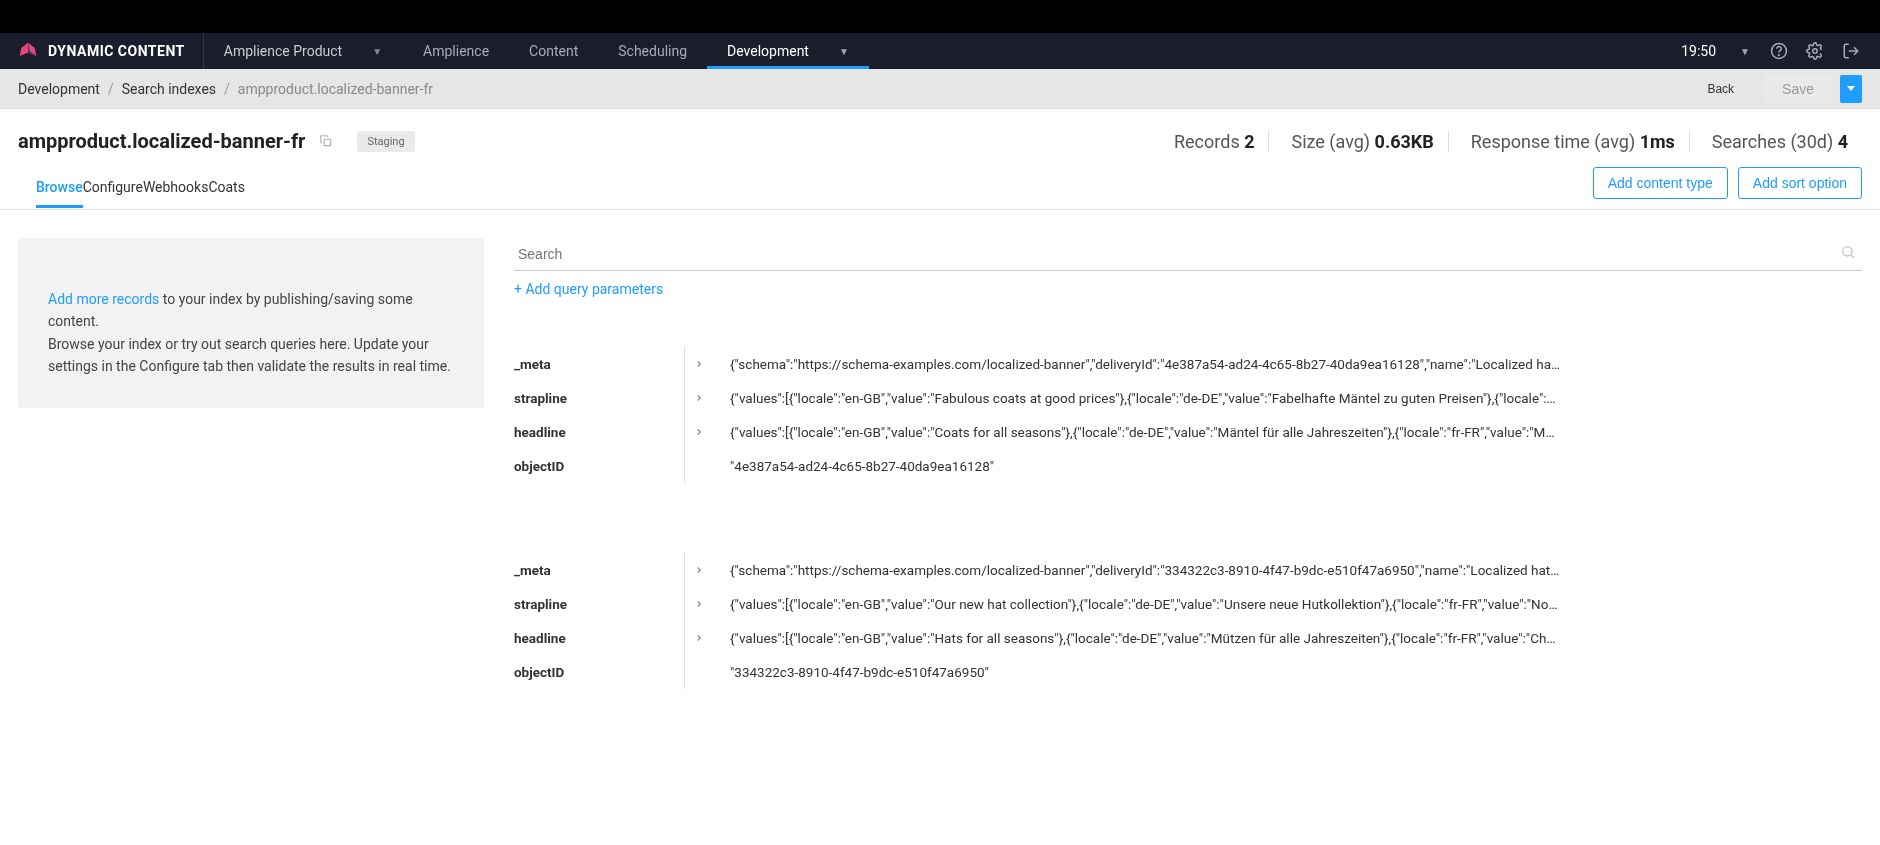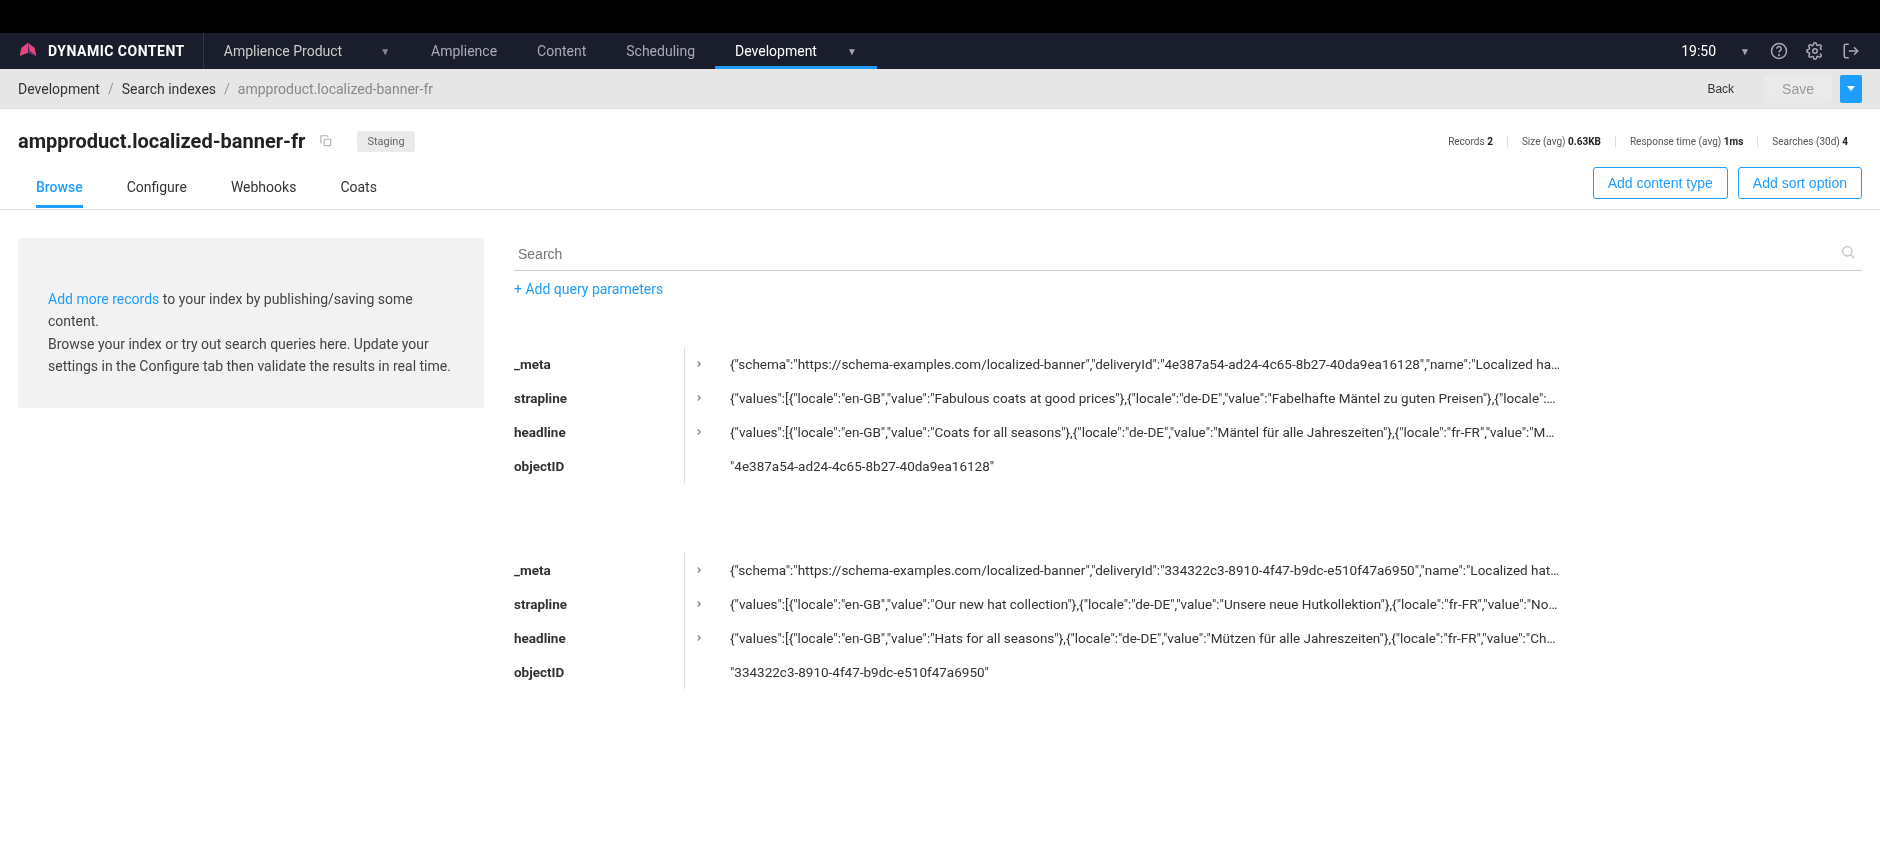--- a/index.html
+++ b/index.html
@@ -6,21 +6,21 @@
 body { font-family: -apple-system, BlinkMacSystemFont, "Segoe UI", Roboto, Helvetica, Arial, sans-serif; font-size: 14px; color: #333; background: #fff; }
 
 
 .topbar-black { background: #000; height: 33px; width: 100%; }
 
 
 .nav-main { background: #1a1d2b; height: 36px; display: flex; align-items: center; color: #fff; }
 .nav-logo { display: flex; align-items: center; gap: 10px; padding: 0 18px; border-right: 1px solid #333645; height: 100%; }
 .logo-icon { width: 20px; height: 20px; }
 .logo-text { font-weight: 700; font-size: 14px; letter-spacing: 0.5px; }
-.nav-dropdown { display: flex; align-items: center; gap: 38px; padding: 0 20px; color: #ccc; height: 100%; border-right: 1px solid transparent; }
+.nav-dropdown { display: flex; align-items: center; gap: 30px; padding: 0 20px; color: #ccc; height: 100%; border-right: 1px solid transparent; }
 .nav-dropdown .caret { opacity: 0.6; font-size: 10px; }
 .nav-tabs { display: flex; height: 100%; align-items: stretch; }
 .nav-tab { display: flex; align-items: center; padding: 0 20px; color: #aab; font-size: 14px; cursor: pointer; position: relative; }
 .nav-tab.active { color: #fff; }
 .nav-tab.active::after { content: ''; position: absolute; bottom: 0; left: 0; right: 0; height: 3px; background: #1e9dff; }
 .nav-tab .caret { margin-left: 30px; font-size: 10px; opacity: 0.6; }
 .nav-spacer { flex: 1; }
 .nav-right { display: flex; align-items: center; gap: 6px; padding: 0 14px; height: 100%; }
 .nav-time { display: flex; align-items: center; gap: 24px; padding-right: 8px; }
 .nav-time .caret { font-size: 10px; opacity: 0.6; }
@@ -36,28 +36,28 @@
 .btn-save { padding: 6px 18px; color: #999; background: #eaeaea; border: none; border-radius: 2px; font-size: 14px; margin-left: 8px; }
 .btn-save-caret { width: 22px; height: 28px; background: #1e9dff; border: none; border-radius: 2px; margin-left: 2px; display: flex; align-items: center; justify-content: center; cursor: pointer; }
 .btn-save-caret .tri { width: 0; height: 0; border-left: 4px solid transparent; border-right: 4px solid transparent; border-top: 5px solid #fff; }
 
 
 .page-header { display: flex; align-items: center; padding: 20px 18px 0 18px; gap: 14px; }
 .page-title { font-size: 20px; font-weight: 700; color: #222; }
 .copy-icon { width: 14px; height: 14px; opacity: 0.5; cursor: pointer; }
 .badge { background: #eaeaea; color: #666; padding: 4px 10px; border-radius: 3px; font-size: 11px; margin-left: 10px; }
 .header-spacer { flex: 1; }
-.stats { display: flex; gap: 0; align-items: center; font-size: 10px; color: #555; }
+.stats { display: flex; gap: 8px; align-items: center; font-size: 18px; color: #555; }
 .stat { padding: 0 14px; border-right: 1px solid #ddd; }
 .stat:last-child { border-right: none; }
 .stat strong { color: #222; font-weight: 700; }
 
 
 .tabs-row { display: flex; align-items: center; padding: 14px 18px 0 36px; border-bottom: 1px solid #e0e0e0; }
-.page-tabs { display: flex; gap: 44px; }
+.page-tabs { display: flex; }
 .page-tab { padding: 10px 0; font-size: 14px; color: #333; cursor: pointer; border-bottom: 3px solid transparent; }
 .page-tab.active { color: #1e9dff; border-bottom-color: #1e9dff; font-weight: 500; }
 .tabs-spacer { flex: 1; }
 .btn-outline { border: 1px solid #1e9dff; color: #1e9dff; background: #fff; padding: 7px 14px; border-radius: 3px; font-size: 14px; margin-left: 10px; cursor: pointer; margin-bottom: 10px; }
 
 
 .content { display: flex; padding: 28px 18px; gap: 30px; }
 .info-panel { background: #f2f2f2; border-radius: 3px; padding: 30px; width: 466px; flex-shrink: 0; font-size: 14px; color: #444; line-height: 1.6; align-self: flex-start; }
 .info-panel a { color: #1e9dff; text-decoration: none; }
 .main-col { flex: 1; min-width: 0; }

